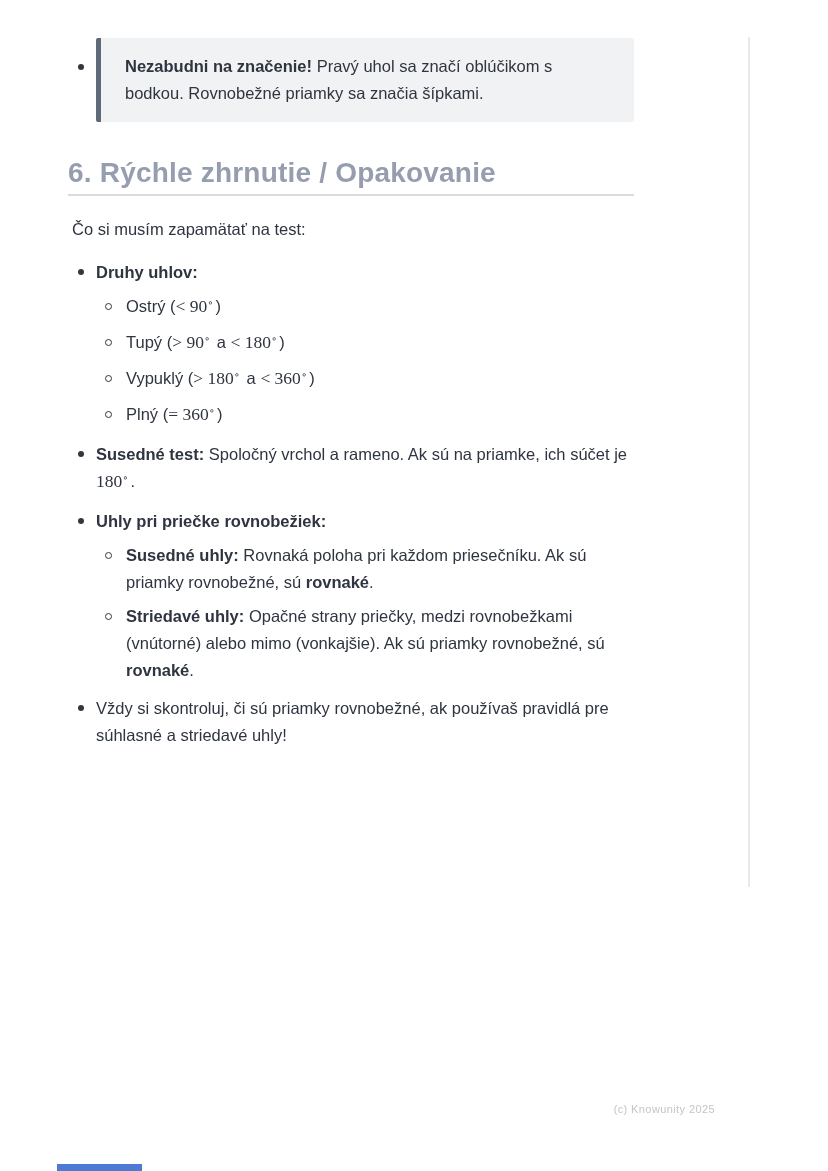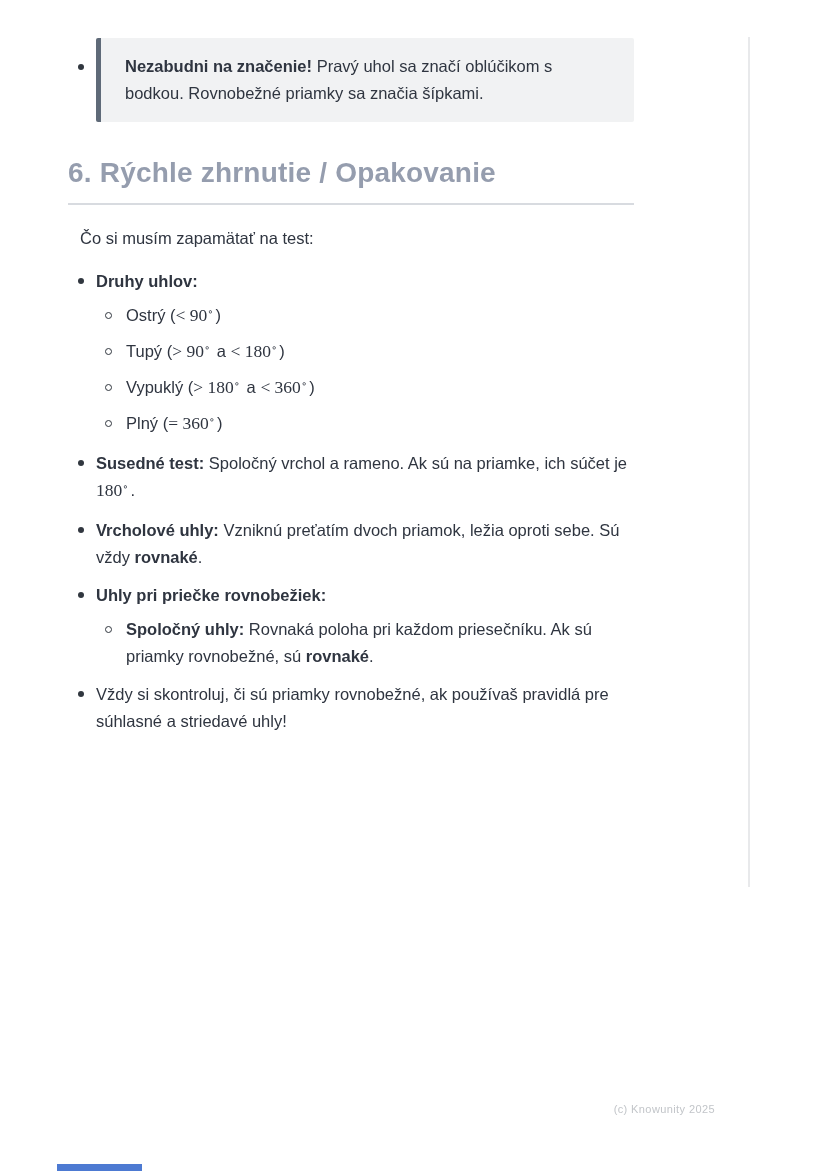--- a/index.html
+++ b/index.html
@@ -42,25 +42,25 @@
     border-radius:2px;
     padding:15px 20px 15px 24px;
   }
   .callout p{margin:0;font-size:16.5px;line-height:27px;}
   .b{font-weight:700;}
 
   h2{
     margin:34px 0 0 0;
     font-size:28px;line-height:34px;font-weight:700;
     color:var(--heading);
-    padding-bottom:13px;
+    padding-bottom:4px;
     border-bottom:2px solid var(--rule);
     letter-spacing:0.2px;
   }
-  .intro{margin:20px 0 0 12px;font-size:16.5px;line-height:27px;}
+  .intro{margin:20px 0 0 4px;font-size:16.5px;line-height:27px;}
 
   .list{margin-top:16px;}
   .li{display:flex;align-items:flex-start;margin-top:11px;}
   .li:first-child{margin-top:0;justify-content:center;}
   .li .bullet-disc{margin-top:10px;}
   .li-content{flex:1 1 auto;font-size:16.5px;line-height:27px;}
   .sublist{margin-top:4px;}
   .li-nested{display:flex;align-items:flex-start;margin-top:7px;}
   .li-nested .bullet-circle{margin-top:10px;}
   .li-nested-content{flex:1 1 auto;font-size:16.5px;line-height:27px;}
@@ -123,31 +123,29 @@
         </div>
         <div class="li">
           <span class="bullet-disc"></span>
           <div class="li-content">
             <div><span class="b">Susedné test:</span><span> Spoločný vrchol a rameno. Ak sú na priamke, ich súčet je </span><span class="m">180</span><span class="deg">∘</span><span>.</span></div>
           </div>
         </div>
         <div class="li">
           <span class="bullet-disc"></span>
           <div class="li-content">
-            <div><span class="b">Vrcholové uhly:</span><span> Vzniknú preťatím dvoch priamok, ležia oproti sebe. Sú vždy </span><span class="b">rovnaké</span><span>.</span></div>
-          </div>
-        </div>
-        <div class="li">
-          <span class="bullet-disc"></span>
-          <div class="li-content">
             <div><span class="b">Uhly pri priečke rovnobežiek:</span></div>
             <div class="sublist">
               <div class="li-nested">
                 <span class="bullet-circle"></span>
-                <div class="li-nested-content"><span class="b">Spoločný uhly:</span><span> Rovnaká poloha pri každom priesečníku. Ak sú priamky rovnobežné, sú </span><span class="b">rovnaké</span><span>.</span></div>
+                <div class="li-nested-content"><span class="b">Susedné uhly:</span><span> Rovnaká poloha pri každom priesečníku. Ak sú priamky rovnobežné, sú </span><span class="b">rovnaké</span><span>.</span></div>
+              </div>
+              <div class="li-nested">
+                <span class="bullet-circle"></span>
+                <div class="li-nested-content"><span class="b">Striedavé uhly:</span><span> Opačné strany priečky, medzi rovnobežkami (vnútorné) alebo mimo (vonkajšie). Ak sú priamky rovnobežné, sú </span><span class="b">rovnaké</span><span>.</span></div>
               </div>
             </div>
           </div>
         </div>
         <div class="li">
           <span class="bullet-disc"></span>
           <div class="li-content">
             <div><span>Vždy si skontroluj, či sú priamky rovnobežné, ak používaš pravidlá pre súhlasné a striedavé uhly!</span></div>
           </div>
         </div>

